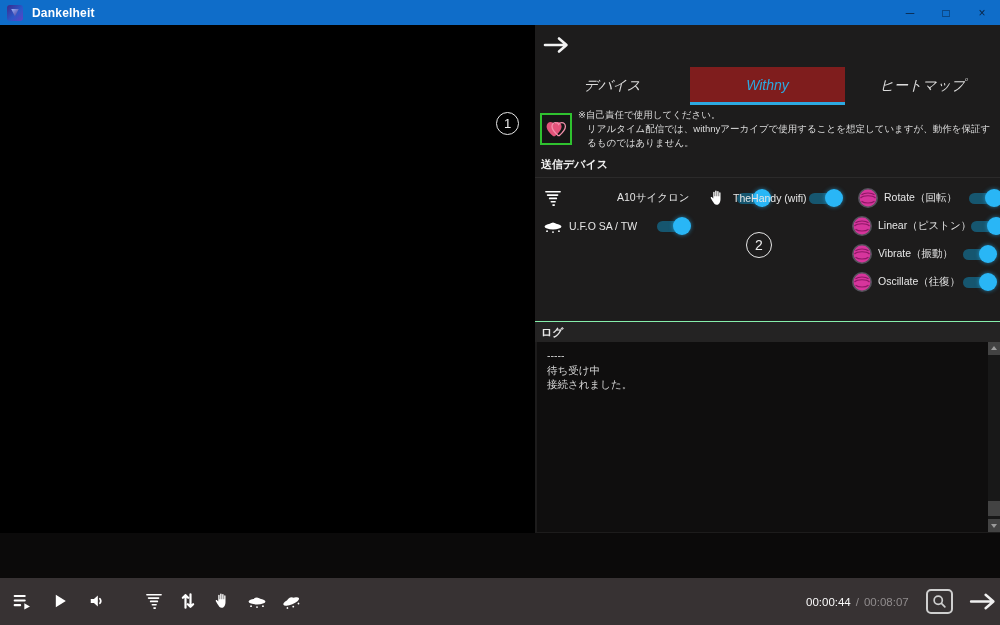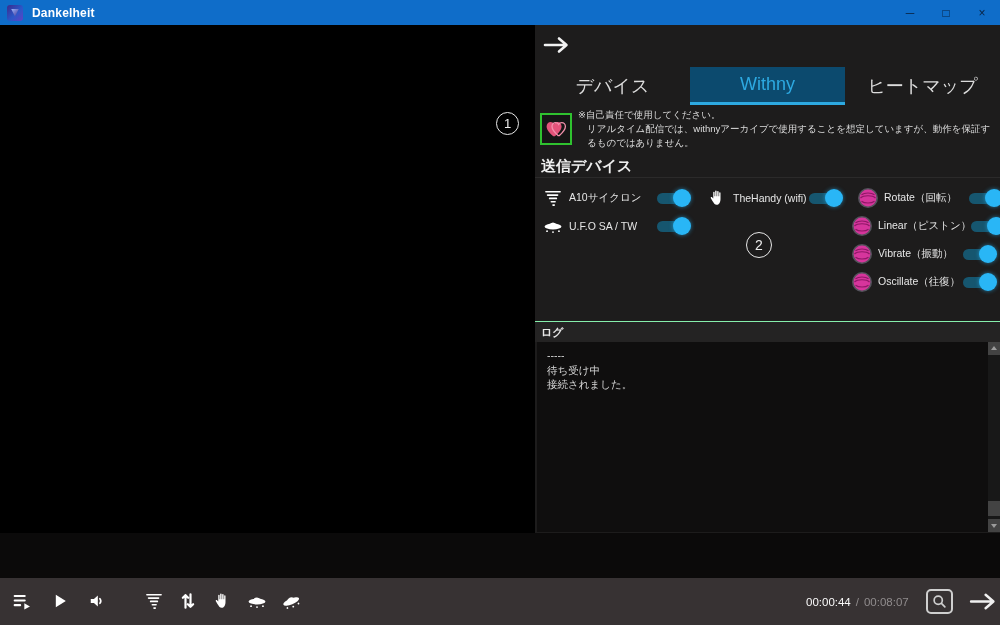--- a/index.html
+++ b/index.html
@@ -21,37 +21,37 @@
   
   .video-area { position:absolute; left:0; top:25px; width:535px; height:508px; background:#000; }
   .panel { position:absolute; left:535px; top:25px; width:465px; height:508px; background:#1d1c1c; }
   .strip { position:absolute; left:0; top:533px; width:1000px; height:45px; background:#0b0a0a; }
   .toolbar { position:absolute; left:0; top:578px; width:1000px; height:47px; background:#373233; }
 
   
   .panel-arrow { position:absolute; left:8px; top:6px; width:30px; height:28px; display:flex; align-items:center; }
   .tabs { position:absolute; left:0; top:42px; width:465px; height:38px; display:flex; }
   .tab { width:168px; height:38px; display:flex; align-items:center; justify-content:center;
-    color:#dcdcdc; font-size:18px; }
-  .tab.active { background:#0c4a6e; color:#2da9e1; border-bottom:3px solid #2da9e1; }
+    color:#dcdcdc; font-size:14px;font-style:italic; }
+  .tab.active { background:#7f1d1d; color:#2da9e1; border-bottom:3px solid #2da9e1; }
 
   .warn-icon-box { position:absolute; left:5px; top:88px; width:32px; height:32px; border:2px solid #2fc22f;
     background:#161616; display:flex; align-items:center; justify-content:center; }
   .warn-text { position:absolute; left:43px; top:83px; width:420px; color:#dedede; font-size:9.5px; line-height:13.8px; }
   .warn-text .indent { padding-left:9px; }
 
-  .send-label { position:absolute; left:6px; top:132px; color:#efefef; font-size:15px; font-weight:bold; }
+  .send-label { position:absolute; left:6px; top:132px; color:#efefef; font-size:11px; font-weight:bold; }
   .panel-divider { position:absolute; left:0; top:152px; width:465px; height:1px; background:#2b2a2a; }
 
   .device-row { position:absolute; height:24px; display:flex; align-items:center; }
   .device-row .dicon { width:24px; display:flex; align-items:center; justify-content:center; flex:none; }
   .device-row .dlabel { color:#e6e6e6; font-size:10.5px; margin-left:4px; white-space:nowrap; }
   .device-row .toggle { margin-left:auto; }
 
-  .r-a10 { left:6px; top:161px; width:150px; }
+  .r-a10 { left:6px; top:161px; width:150px;gap:48px; }
   .r-ufo { left:6px; top:189px; width:150px; }
   .r-handy { left:170px; top:161px; width:138px; }
   .r-rot { left:321px; top:161px; width:147px;text-align:center; }
   .r-lin { left:315px; top:189px; width:147px; }
   .r-vib { left:315px; top:217px; width:147px; }
   .r-osc { left:315px; top:245px; width:147px; }
 
   .toggle { position:relative; width:34px; height:18px; flex:none; cursor:pointer; }
   .toggle::before { content:""; position:absolute; left:0; top:4px; width:30px; height:11px;
     background:#16566f; border-radius:6px; }

